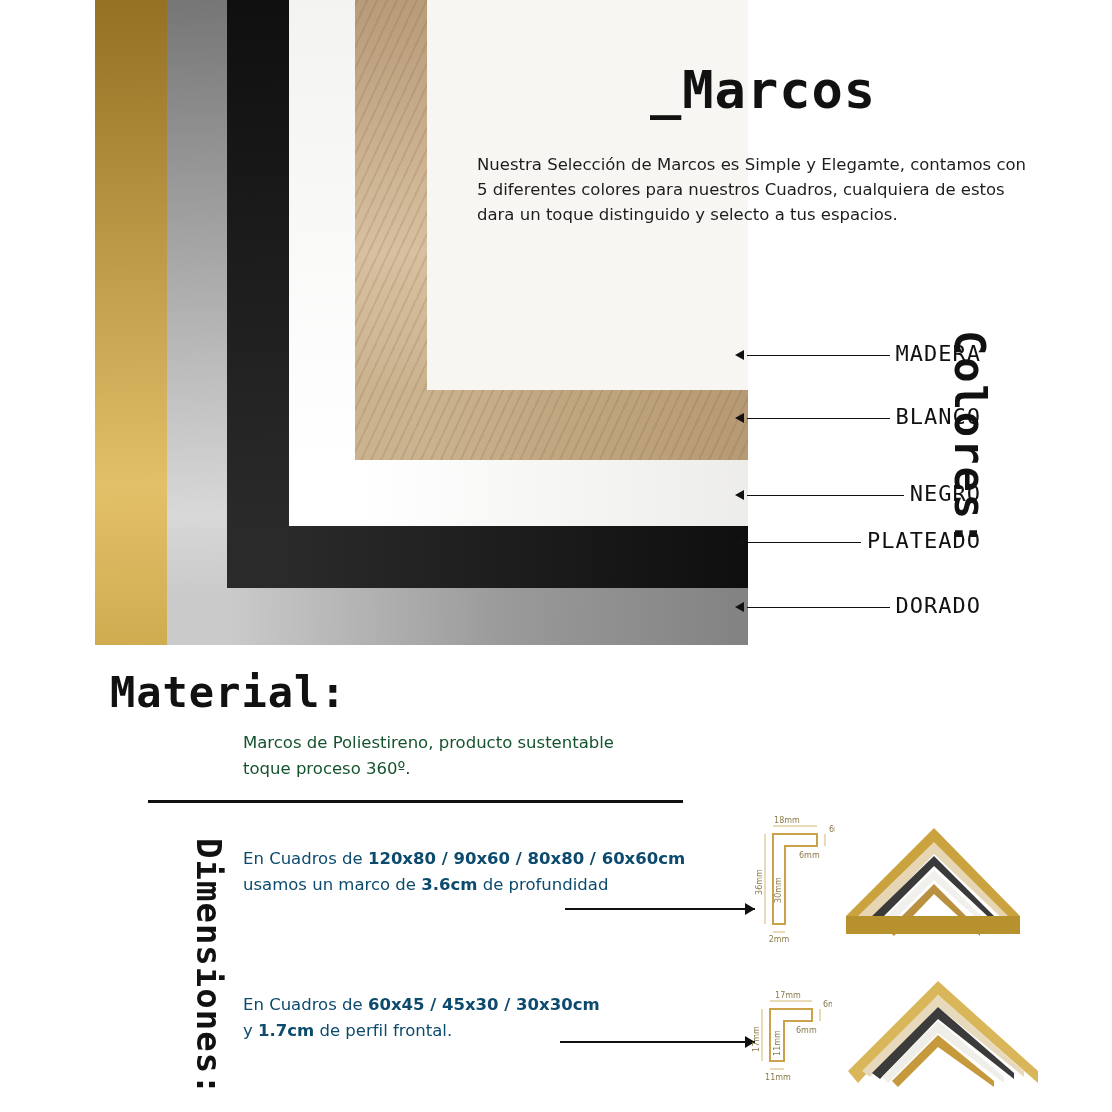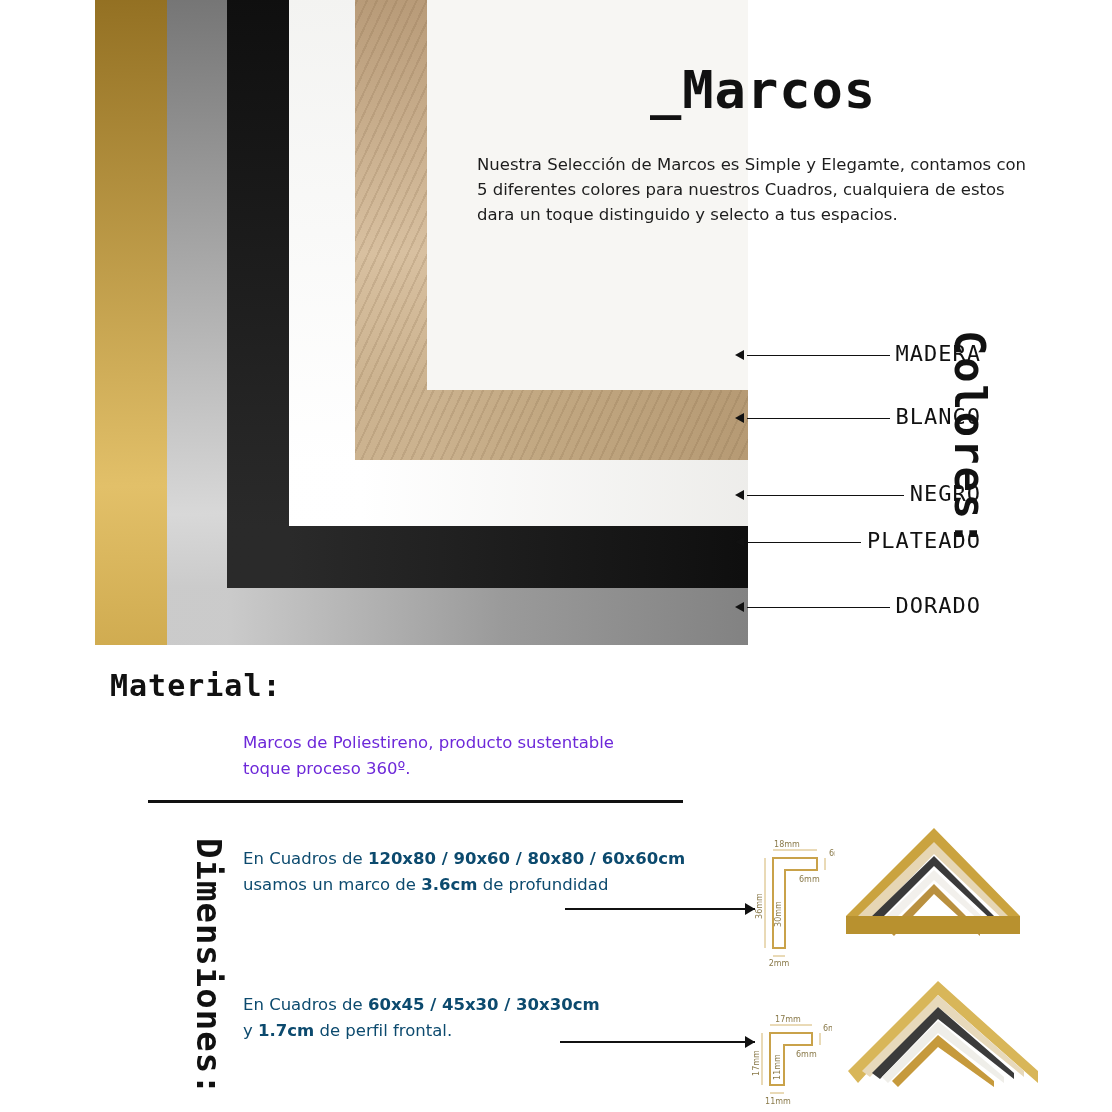--- a/index.html
+++ b/index.html
@@ -108,25 +108,25 @@
     position:absolute;left:945px;top:330px;
     font-family:"DejaVu Sans Mono", monospace;
     font-weight:bold;font-size:42px;letter-spacing:2px;color:#111;
     writing-mode:vertical-rl;
   }
 
   
   .material-title{
     position:absolute;left:110px;top:668px;
     font-family:"DejaVu Sans Mono", monospace;
-    font-weight:bold;font-size:30px;letter-spacing:1px;color:#111;
+    font-weight:bold;font-size:42px;letter-spacing:1px;color:#111;
   }
   .material-text{
     position:absolute;left:243px;top:730px;width:520px;
-    font-size:16.5px;line-height:1.55;color:#6d28d9;
+    font-size:16.5px;line-height:1.55;color:#14532d;
   }
   .divider{
     position:absolute;left:148px;top:800px;width:535px;height:3px;background:#111;
   }
 
   
   .dim-vert{
     position:absolute;left:106px;top:838px;width:120px;height:250px;
     font-family:"DejaVu Sans Mono", monospace;
     font-weight:bold;font-size:34px;letter-spacing:1px;color:#111;
@@ -144,21 +144,21 @@
   .dim-arrow .rule{position:absolute;left:0;top:5px;height:1.5px;background:#111;width:100%;}
   .dim-arrow:after{
     content:"";position:absolute;right:0;top:0;
     border-top:6px solid transparent;border-bottom:6px solid transparent;
     border-left:10px solid #111;
   }
   .da1{left:565px;top:903px;width:190px;}
   .da2{left:560px;top:1036px;width:195px;}
 
   
-  .tech{position:absolute;margin-top:24px;}
+  .tech{position:absolute;}
   .tech svg{display:block;}
   .t1{left:755px;top:812px;}
   .t2{left:752px;top:985px;}
 
   
   .mini-frame{position:absolute;}
   .m1{left:838px;top:820px;width:190px;height:120px;}
   .m2{left:838px;top:975px;width:210px;height:115px;}
 
   .lbl{font-family:"DejaVu Sans", sans-serif;font-size:8px;fill:#8a7a4a;}

